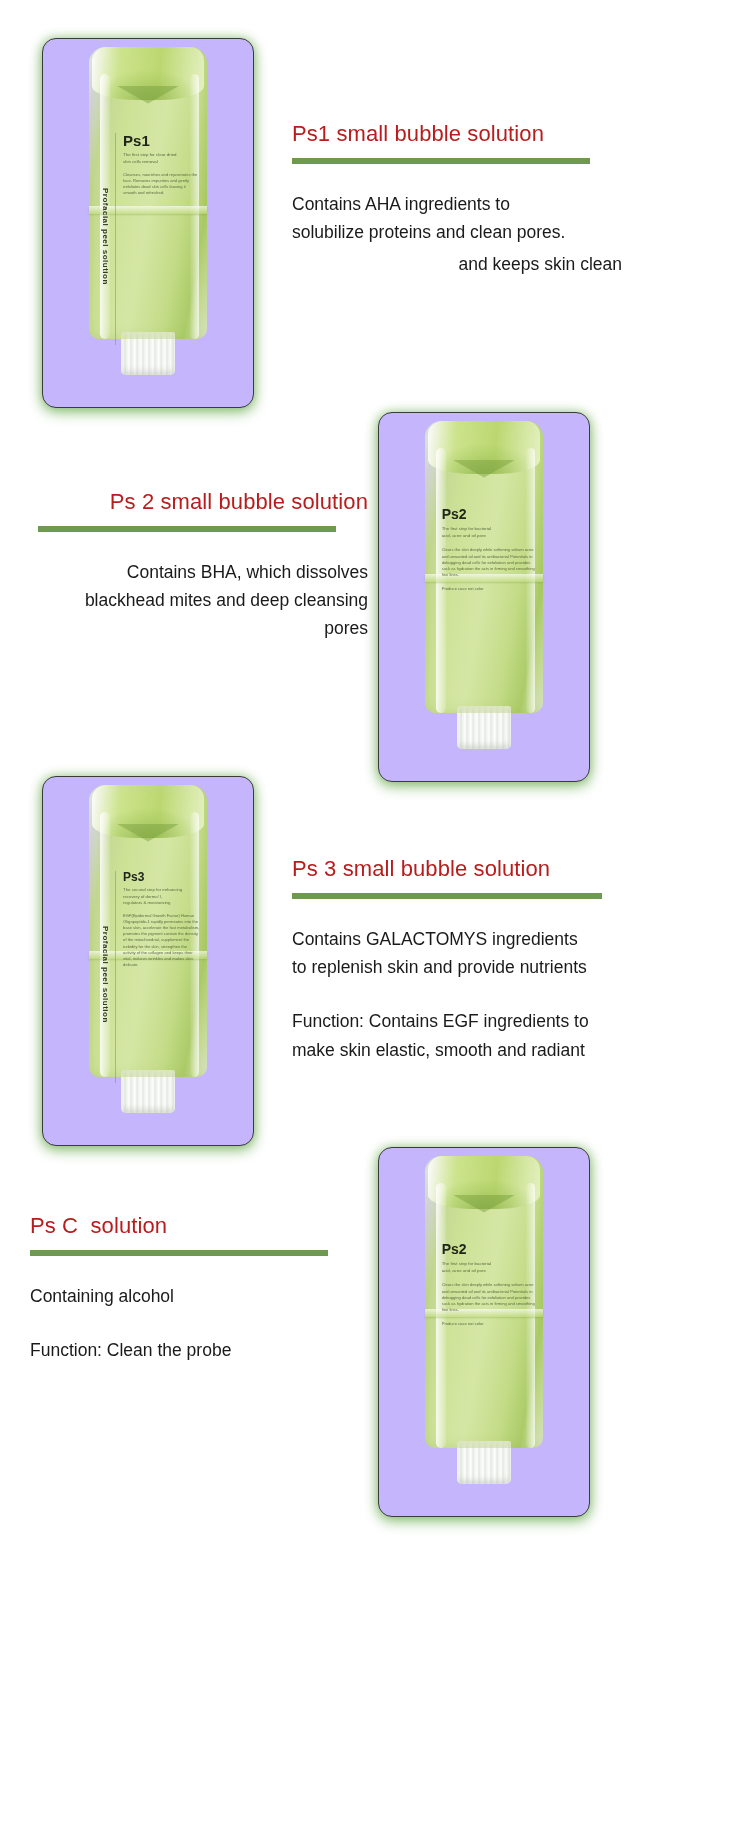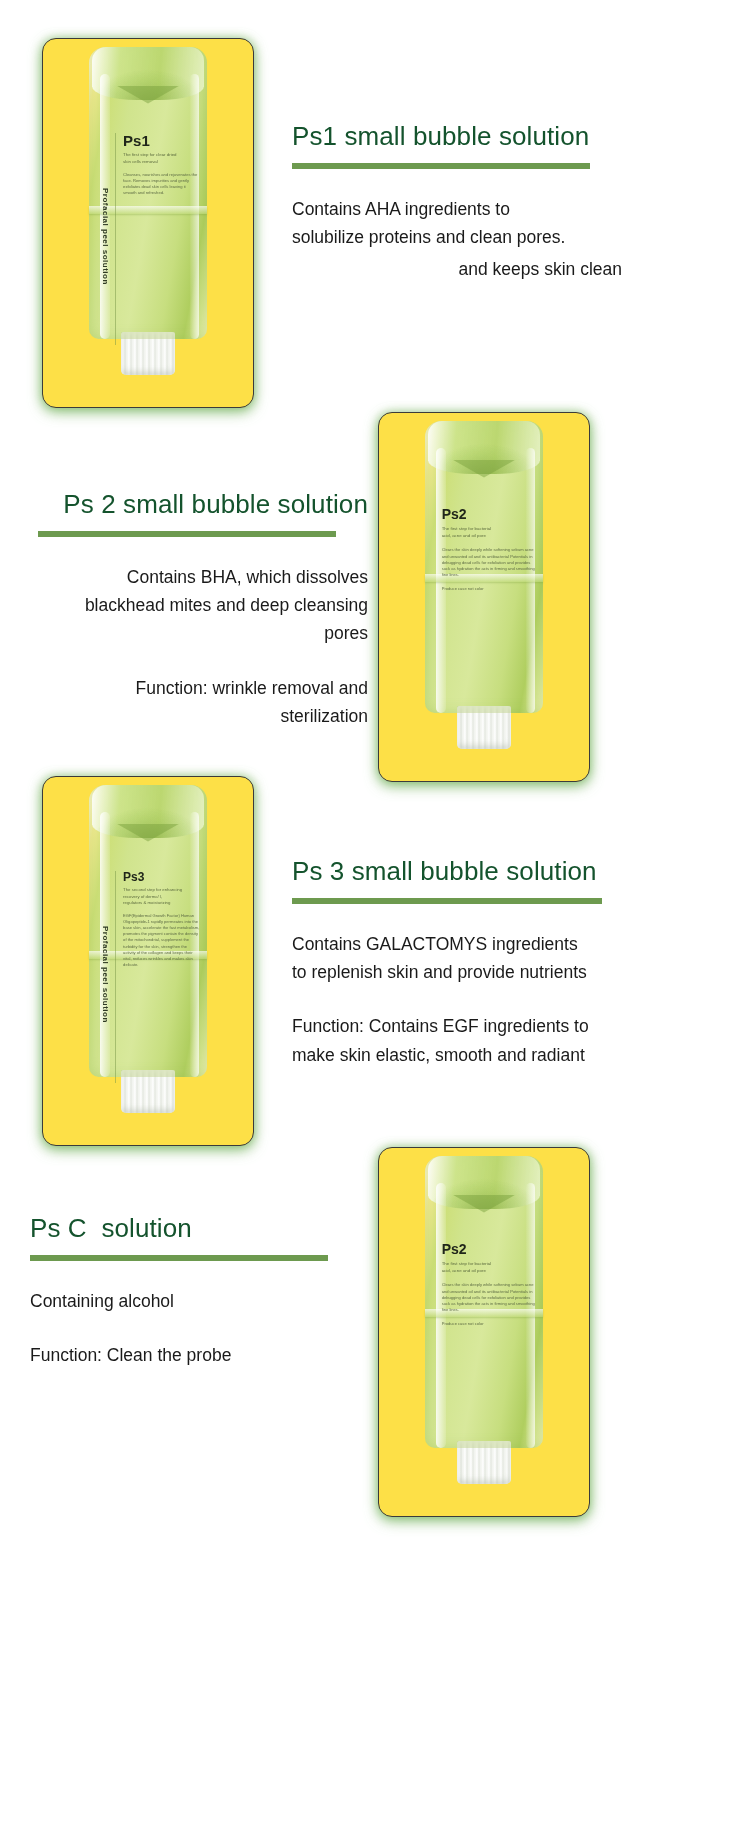--- a/index.html
+++ b/index.html
@@ -15,21 +15,21 @@
     position: relative;
     width: 750px;
     height: 1830px;
     background: #ffffff;
     overflow: hidden;
   }
 
   
   .card {
     position: absolute;
-    background: #fde047;
+    background: #c4b5fd;
     border: 1px solid #3b3b3b;
     border-radius: 14px;
     box-shadow: 0 4px 14px rgba(110, 175, 85, 0.75),
                 0 0 10px rgba(130, 185, 100, 0.55);
     overflow: hidden;
   }
   .card-inner {
     position: absolute;
     inset: 0;
     display: flex;
@@ -180,22 +180,22 @@
     line-height: 1.5;
   }
   .label-foot {
     color: #5f6d45;
     margin-top: 8%;
   }
 
   
   .textblock { position: absolute; }
   .heading {
-    font-size: 26px;
-    color: #14532d;
+    font-size: 22px;
+    color: #b91c1c;
     font-weight: normal;
     letter-spacing: 0.1px;
     white-space: pre;
     line-height: 1.25;
   }
   .rule {
     height: 6px;
     background: #6d9a4f;
     margin-top: 10px;
   }
@@ -260,22 +260,20 @@
       </div>
     </div>
   </div>
 
   <div class="textblock" style="left:38px; top:488px; width:330px;text-align:right;">
     <div class="heading">Ps 2 small bubble solution</div>
     <div class="rule" style="width:298px;"></div>
     <div class="para">Contains BHA, which dissolves
 blackhead mites and deep cleansing
 pores</div>
-    <div class="para">Function: wrinkle removal and
-sterilization</div>
   </div>
 
   <div class="card" style="left:42px; top:776px; width:212px; height:370px;">
     <div class="card-inner">
       <div class="bottle" style="width:56%;">
         <div class="bottle-body"></div>
         <div class="bottle-shoulder"></div>
         <div class="bottle-gloss"></div>
         <div class="bottle-gloss right"></div>
         <div class="bottle-liquid-line" style="top:50%;"></div>

